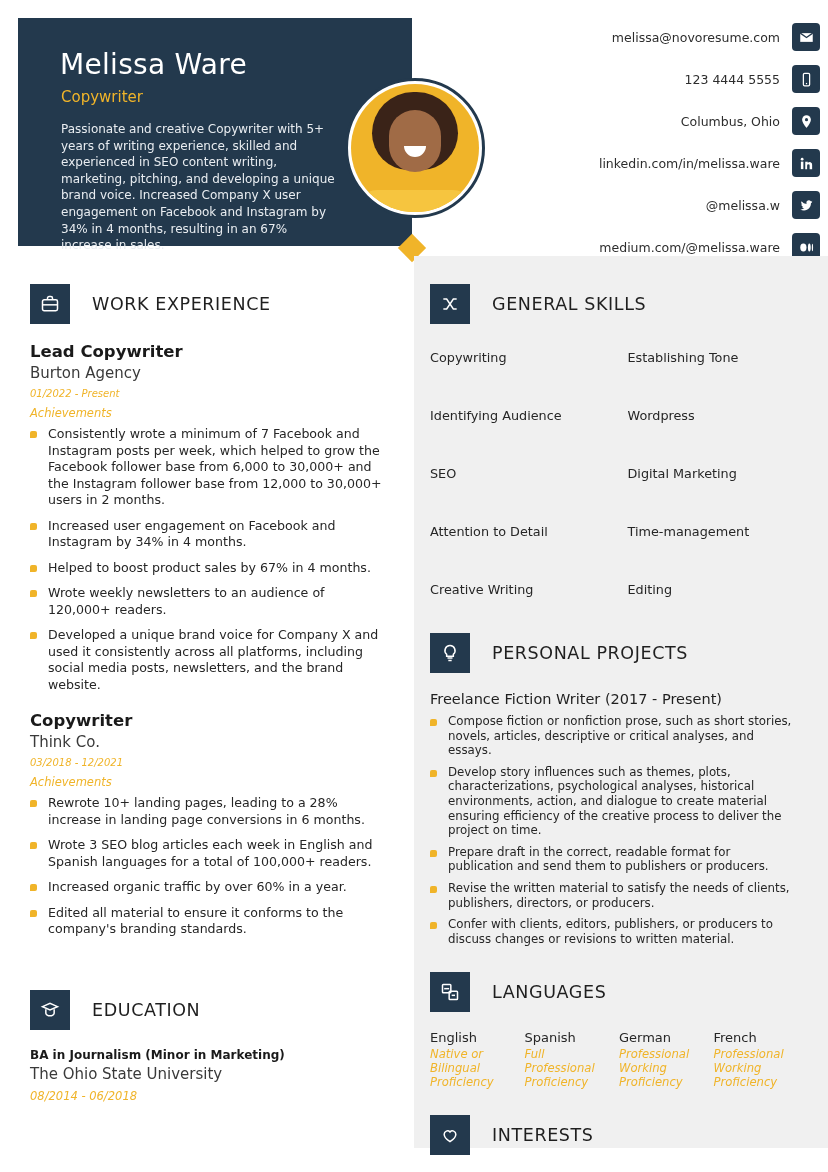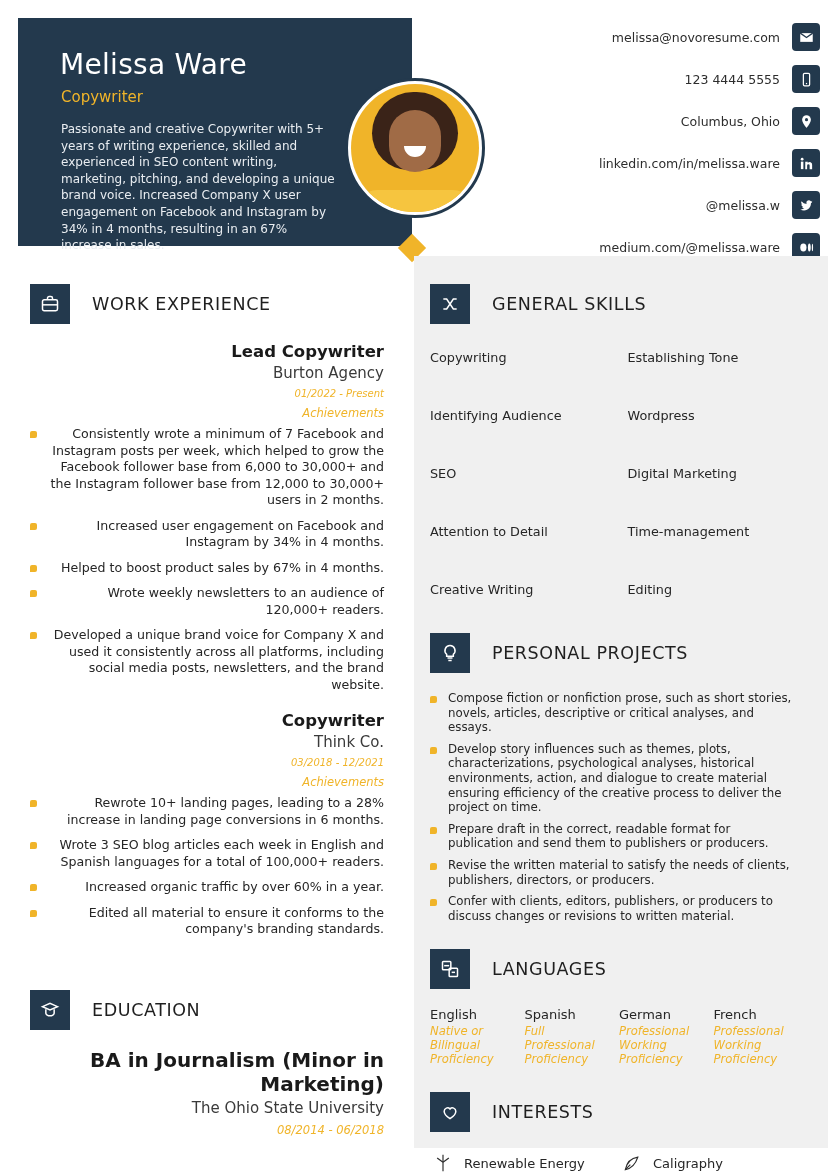--- a/index.html
+++ b/index.html
@@ -77,21 +77,21 @@
     color: #fff; font-size: 13px;
   }
   .cicon.mail { background: #23394d; }
   .cicon.phone { background: #23394d; }
   .cicon.pin { background: #23394d; }
   .cicon.li { background: #23394d; }
   .cicon.tw { background: #23394d; }
   .cicon.med { background: #23394d; }
 
   
-  .left-col { position: absolute; left: 0; top: 256px; width: 414px; padding: 28px 30px 0 30px; text-align: right; }
+  .left-col { position: absolute; left: 0; top: 256px; width: 414px; padding: 28px 30px 0 30px; }
   .right-col {
     position: absolute; left: 414px; top: 256px;
     width: 414px; height: 892px; background: #f0f0f0;
     padding: 28px 30px 0 16px;
   }
 
   
   .sec-head { display: flex; align-items: center; margin-bottom: 18px; }
   .sec-badge {
     width: 40px; height: 40px; background: #23394d; color: #fff;
@@ -118,21 +118,21 @@
   ul.bullets li {
     position: relative; padding-left: 18px; margin-bottom: 9px;
     font-size: 12.6px; line-height: 16.5px; color: #262626;
   }
   ul.bullets li::before {
     content: ""; position: absolute; left: 0; top: 5px;
     width: 7px; height: 7px; background: #f0b429;
     border-radius: 2px 2px 2px 0;
   }
 
-  .edu-degree { font-size: 20px; font-weight: bold; color: #1a1a1a; margin-bottom: 3px; }
+  .edu-degree { font-size: 12px; font-weight: bold; color: #1a1a1a; margin-bottom: 3px; }
   .edu-school { font-size: 15px; color: #3a3a3a; margin-bottom: 6px; }
   .edu-dates { font-size: 11.5px; color: #f0b429; font-style: italic; }
   .spacer-40 { height: 34px; }
 
   
   .skills-grid { display: grid; grid-template-columns: 1fr 1fr; column-gap: 10px; row-gap: 0; margin-bottom: 28px; gap: 27px; }
   .skill { font-size: 12.8px; color: #262626; padding: 8px 0; }
 
   .proj-title { font-size: 14.5px; color: #1f1f1f; margin-bottom: 7px; }
   ul.bullets.tight li { margin-bottom: 7px; font-size: 11.8px; line-height: 14.6px; }
@@ -323,20 +323,21 @@
       <div class="sec-badge">
         <svg viewBox="0 0 24 24" fill="none" stroke="#fff" stroke-width="1.8">
             <path d="M9 18h6"></path>
             <path d="M10 21h4"></path>
             <path d="M12 3a6 6 0 0 0-4 10.5V16h8v-2.5A6 6 0 0 0 12 3z"></path>
           </svg>
       </div>
       <div class="sec-title">PERSONAL PROJECTS</div>
     </div>
 
+    <div class="proj-title">Freelance Fiction Writer (2017 - Present)</div>
     <ul class="bullets tight" style="margin-bottom:26px;">
       <li>Compose fiction or nonfiction prose, such as short stories, novels, articles, descriptive or critical analyses, and essays.</li>
       <li>Develop story influences such as themes, plots, characterizations, psychological analyses, historical environments, action, and dialogue to create material ensuring efficiency of the creative process to deliver the project on time.</li>
       <li>Prepare draft in the correct, readable format for publication and send them to publishers or producers.</li>
       <li>Revise the written material to satisfy the needs of clients, publishers, directors, or producers.</li>
       <li>Confer with clients, editors, publishers, or producers to discuss changes or revisions to written material.</li>
     </ul>
 
     <div class="sec-head">
       <div class="sec-badge">

